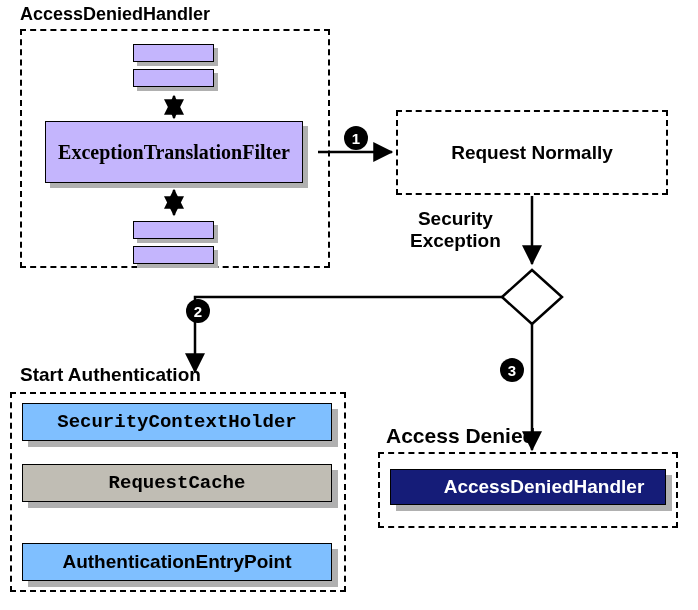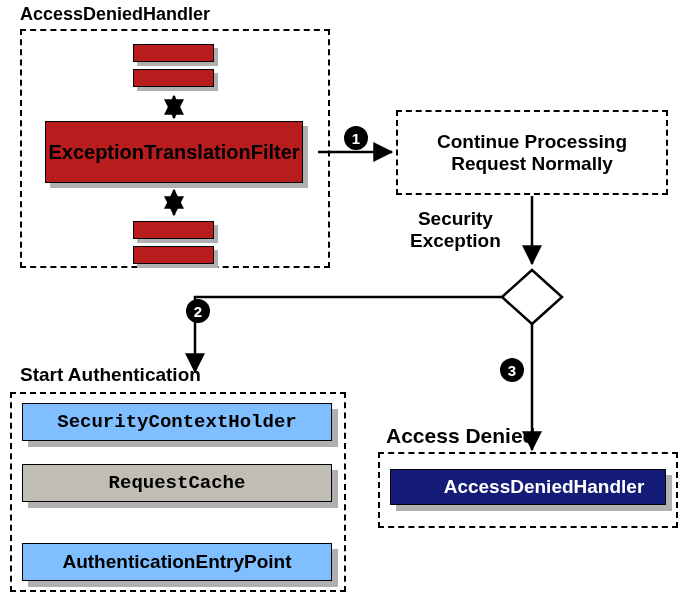--- a/index.html
+++ b/index.html
@@ -2,21 +2,21 @@
 <html><head>
 <meta charset="utf-8">
 <style>
   html,body{margin:0;padding:0;background:#ffffff;}
   body{width:698px;height:610px;position:relative;font-family:"Liberation Sans",sans-serif;overflow:hidden;}
   .stage{position:absolute;left:0;top:0;width:698px;height:610px;}
   .label{position:absolute;font-weight:bold;color:#000;white-space:nowrap;}
   .dashbox{position:absolute;border:2px dashed #000;box-sizing:border-box;}
   .box{position:absolute;box-sizing:border-box;display:flex;align-items:center;justify-content:center;text-align:center;font-weight:bold;}
   .shadow{position:absolute;background:#b0b0b0;}
-  .orange{background:#b91c1c;border:1px solid #000;}
+  .orange{background:#c4b5fd;border:1px solid #000;font-family:Liberation Serif, serif;}
   .blue{background:#7fbfff;border:1px solid #000;}
   .gray{background:#c0bdb4;border:1px solid #000;font-family:Liberation Mono, monospace;}
   .navy{background:#151c78;border:1px solid #000;color:#ffffff;}
   .plainbox{border:2px dashed #000;background:#fff;}
   .circnum{position:absolute;width:24px;height:24px;border-radius:50%;background:#000;color:#fff;
            font-weight:bold;font-size:15px;display:flex;align-items:center;justify-content:center;}
   svg.lines{position:absolute;left:0;top:0;width:698px;height:610px;pointer-events:none;}
   .txt2{line-height:1.15;}
 </style>
 </head>
@@ -37,21 +37,20 @@
   <div class="shadow" style="left:50px;top:126px;width:258px;height:62px;"></div>
   <div class="box orange txt2" style="left:45px;top:121px;width:258px;height:62px;font-size:20px;padding:0 6px;">ExceptionTranslationFilter</div>
 
   <div class="shadow" style="left:137px;top:225px;width:81px;height:18px;"></div>
   <div class="box orange" style="left:133px;top:221px;width:81px;height:18px;"></div>
 
   <div class="shadow" style="left:137px;top:250px;width:81px;height:18px;"></div>
   <div class="box orange" style="left:133px;top:246px;width:81px;height:18px;"></div>
 
   <div class="box plainbox txt2" style="left:396px;top:110px;width:272px;height:85px;flex-direction:column;font-size:19px;">
-    <span>Continue Processing</span>
     <span>Request Normally</span>
   </div>
 
   <div class="label txt2" style="left:410px;top:208px;font-size:19px;text-align:center;">
     <div>Security</div>
     <div>Exception</div>
   </div>
 
   <div class="label" style="left:20px;top:364px;font-size:19px;">Start Authentication</div>
 

